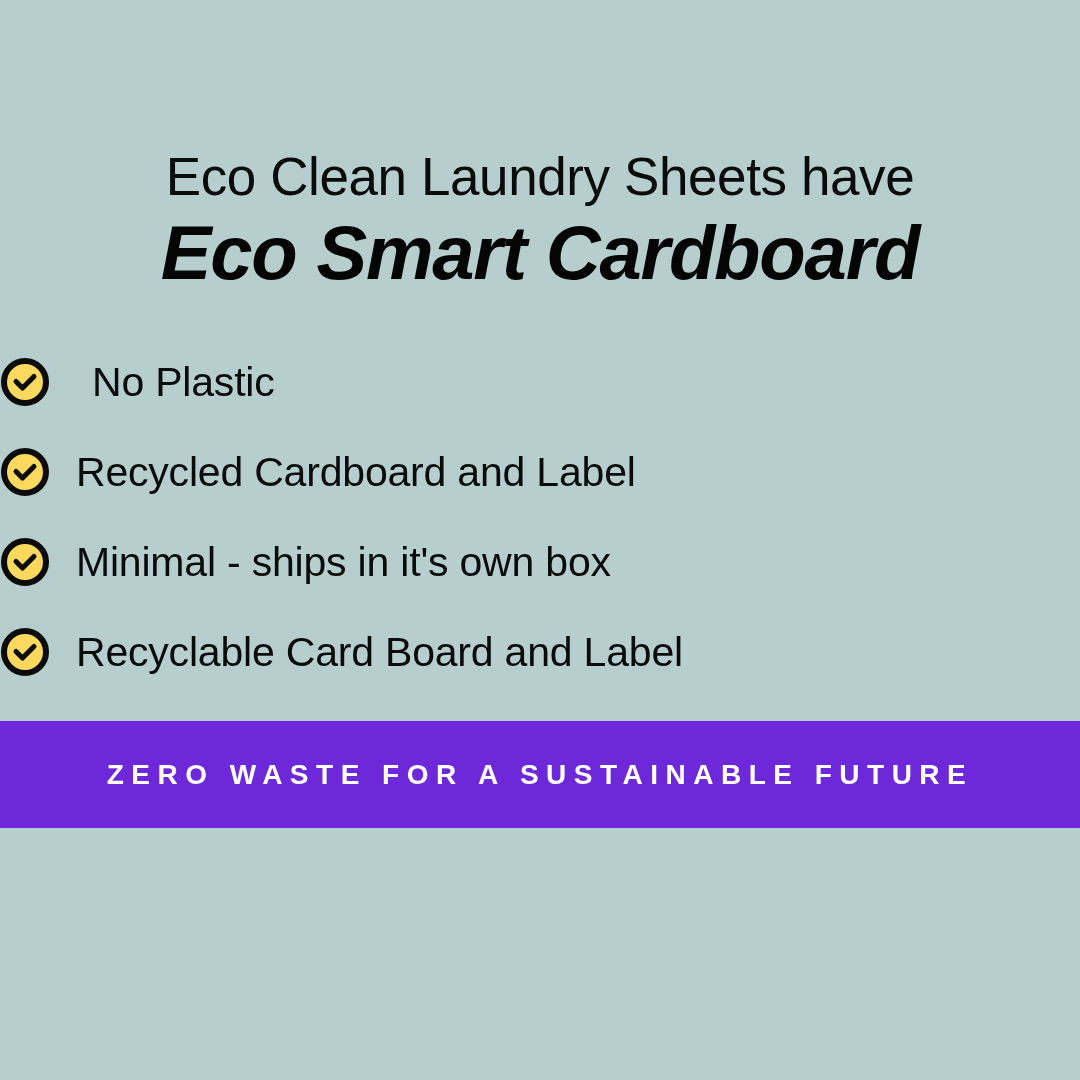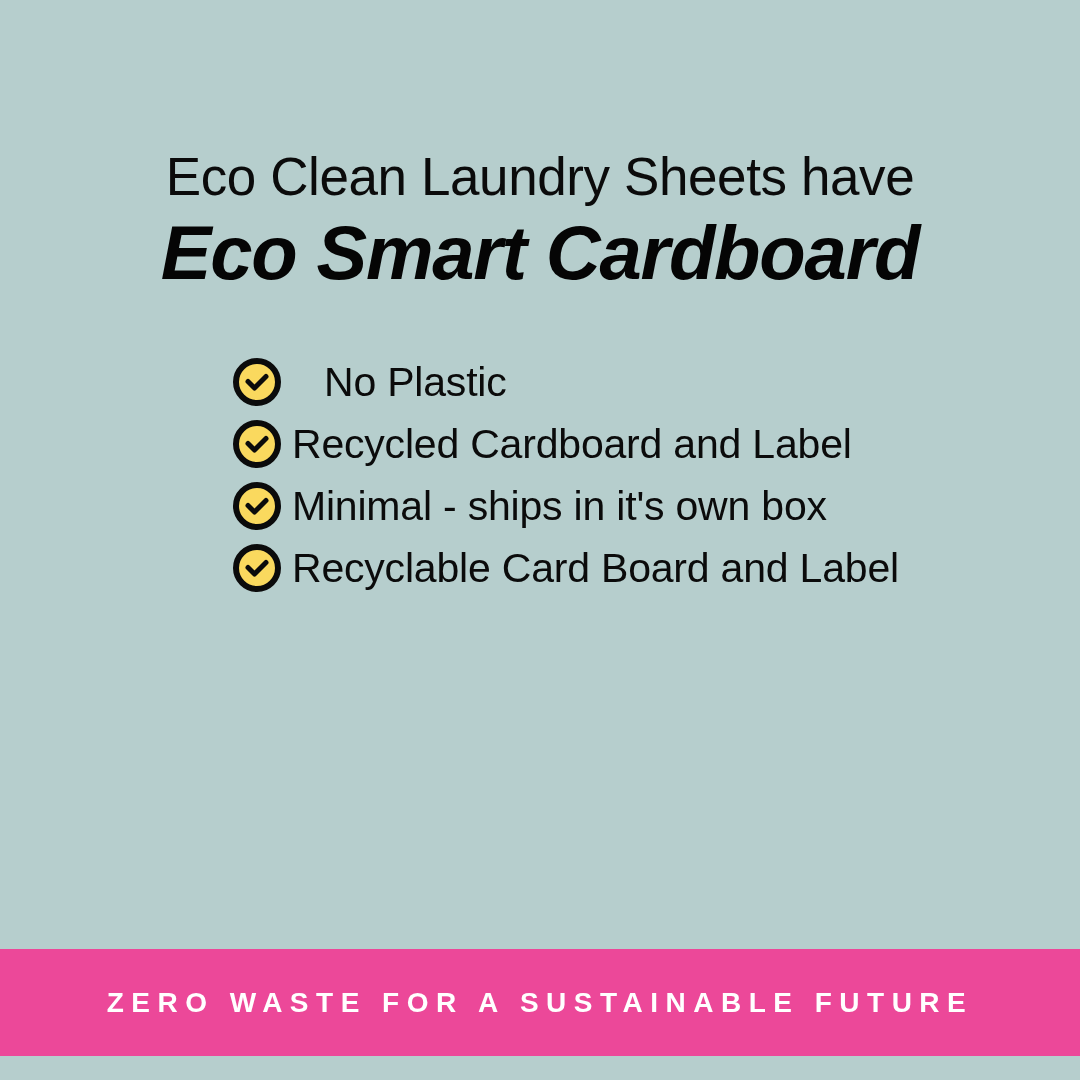--- a/index.html
+++ b/index.html
@@ -10,21 +10,21 @@
     width: 1080px;
     height: 1080px;
     overflow: hidden;
     font-family: "Liberation Sans", sans-serif;
     background: #b6cecd;
   }
 
   .poster {
     position: relative;
     width: 1080px;
-    height: 1056px;
+    height: 828px;
     background: #b6cecd;
     box-sizing: border-box;
     display: flex;
     flex-direction: column;
   }
 
   
   .headline {
     margin-top: 148px;
     padding: 0 60px;
@@ -47,57 +47,56 @@
     letter-spacing: -1.2px;
     color: #050505;
     line-height: 1.16;
     margin-top: 4px;
     white-space: nowrap;
   }
 
   
   .benefits {
     margin-top: 56px;
-    padding-left: 232px;
     display: flex;
     flex-direction: column;
-    gap: 4px;
+    gap: 32px;
   }
   .benefit-row {
     display: flex;
     align-items: center;
     height: 58px;
   }
   .check-icon {
     flex: 0 0 auto;
     width: 50px;
     height: 50px;
     display: block;
   }
   .benefit-label {
     font-size: 41px;
     font-weight: 400;
     color: #0b0b0b;
     letter-spacing: -0.2px;
     line-height: 1;
-    margin-left: 10px;
+    margin-left: 26px;
     white-space: nowrap;
   }
   .benefit-row.indent .benefit-label {
     margin-left: 42px;
   }
 
   .spacer {
     flex: 1 1 auto;
   }
 
   
   .footer-bar {
     height: 107px;
-    background: #ec4899;
+    background: #6d28d9;
     display: flex;
     align-items: center;
     justify-content: center;
   }
   .footer-text {
     color: #ffffff;
     font-size: 28px;
     font-weight: 700;
     letter-spacing: 7.5px;
     white-space: nowrap;

